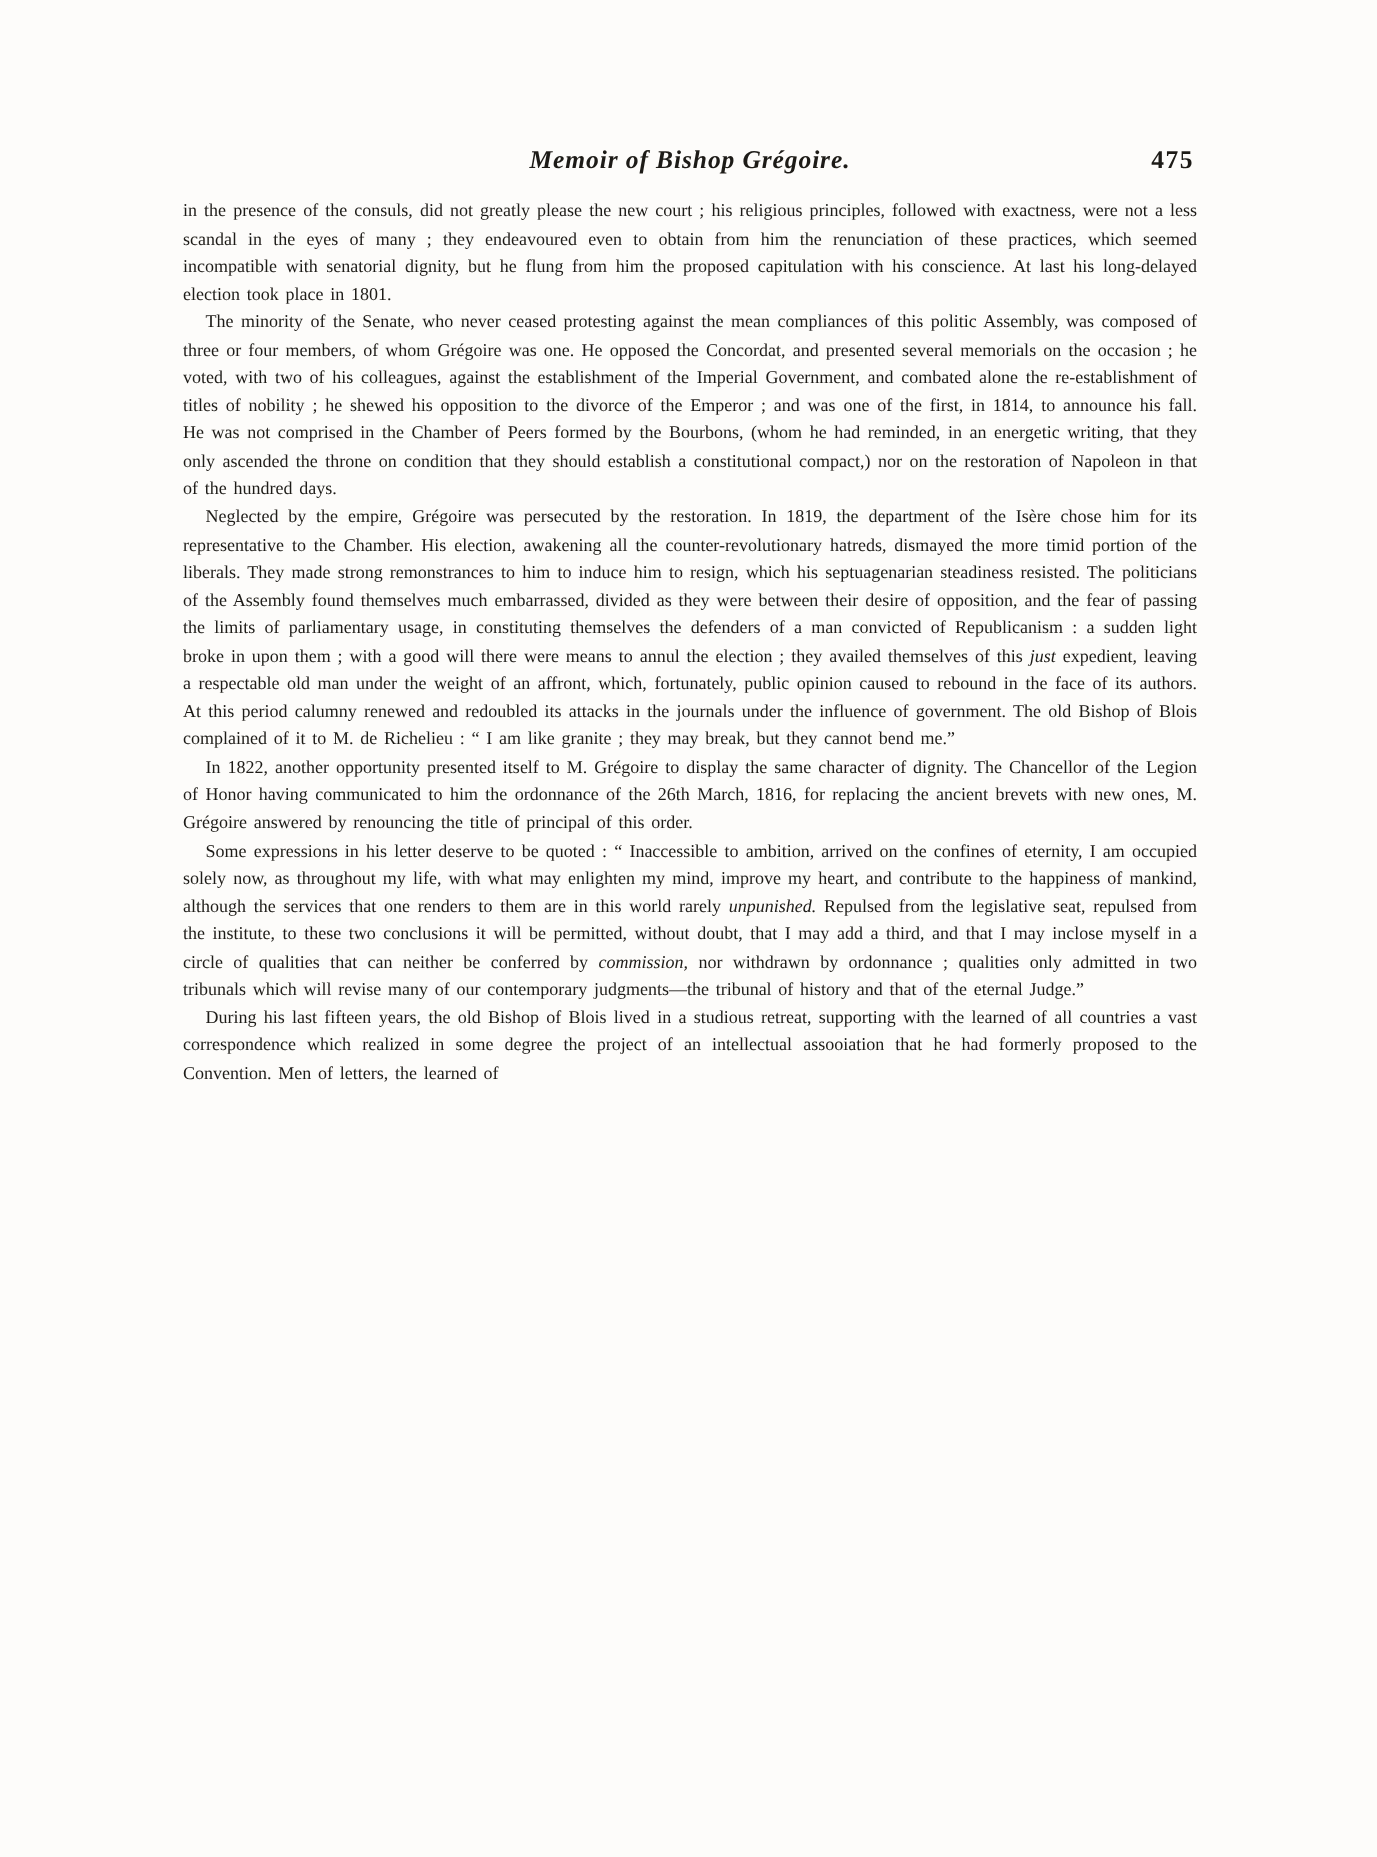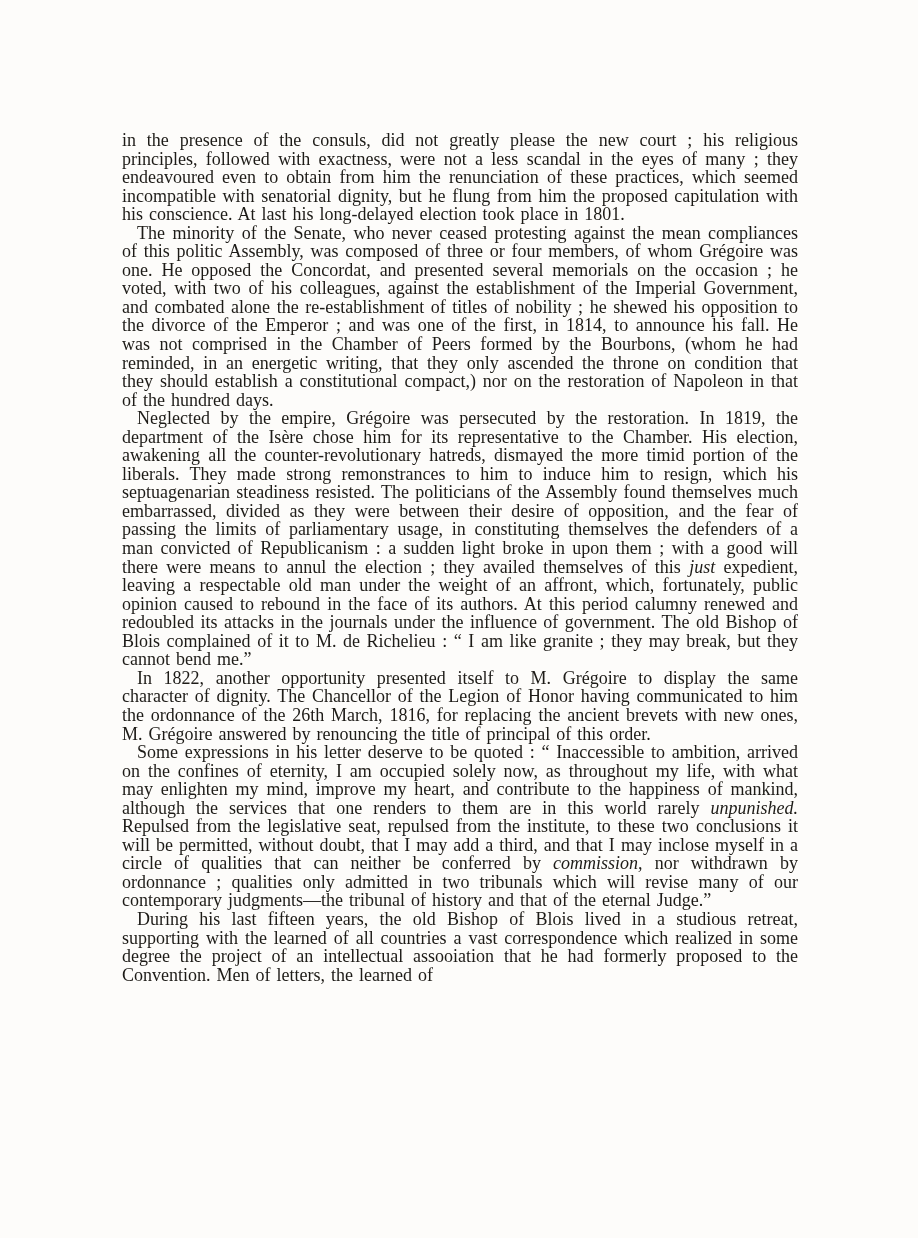--- a/index.html
+++ b/index.html
@@ -37,21 +37,21 @@
     top: 0;
     font-weight: bold;
     font-style: normal;
     letter-spacing: 1px;
   }
   .page-body {
     position: absolute;
     top: 131px;
     left: 122px;
     width: 676px;
-    font-size: 18px;
+    font-size: 12px;
     line-height: 18.55px;
     text-align: justify;
     word-spacing: 1.5px;
   }
   .page-body p {
     margin: 0;
     padding: 0;
     text-indent: 15px;
   }
   .page-body p.noindent {
@@ -60,20 +60,24 @@
   .it {
     font-style: italic;
     margin-top: 12px;
   }
 </style>
 </head>
 <body>
 
 <div class="page">
 
+  <div class="running-head">
+    <span class="title">Memoir of Bishop Grégoire.</span>
+    <span class="folio">475</span>
+  </div>
 
   <div class="page-body">
       <p class="noindent"><span>in the presence of the consuls, did not greatly please the new court ; his religious principles, followed with exactness, were not a less scandal in the eyes of many ; they endeavoured even to obtain from him the renunciation of these practices, which seemed incompatible with senatorial dignity, but he flung from him the proposed capitulation with his conscience.  At last his long-delayed election took place in 1801.</span></p>
       <p><span>The minority of the Senate, who never ceased protesting against the mean compliances of this politic Assembly, was composed of three or four members, of whom Grégoire was one.  He opposed the Concordat, and presented several memorials on the occasion ; he voted, with two of his colleagues, against the establishment of the Imperial Government, and combated alone the re-establishment of titles of nobility ; he shewed his opposition to the divorce of the Emperor ; and was one of the first, in 1814, to announce his fall.  He was not comprised in the Chamber of Peers formed by the Bourbons, (whom he had reminded, in an energetic writing, that they only ascended the throne on condition that they should establish a constitutional compact,) nor on the restoration of Napoleon in that of the hundred days.</span></p>
       <p><span>Neglected by the empire, Grégoire was persecuted by the restoration.  In 1819, the department of the Isère chose him for its representative to the Chamber.  His election, awakening all the counter-revolutionary hatreds, dismayed the more timid portion of the liberals.  They made strong remonstrances to him to induce him to resign, which his septuagenarian steadiness resisted.  The politicians of the Assembly found themselves much embarrassed, divided as they were between their desire of opposition, and the fear of passing the limits of parliamentary usage, in constituting themselves the defenders of a man convicted of Republicanism : a sudden light broke in upon them ; with a good will there were means to annul the election ; they availed themselves of this </span><span class="it">just</span><span> expedient, leaving a respectable old man under the weight of an affront, which, fortunately, public opinion caused to rebound in the face of its authors.  At this period calumny renewed and redoubled its attacks in the journals under the influence of government. The old Bishop of Blois complained of it to M. de Richelieu : “ I am like granite ; they may break, but they cannot bend me.”</span></p>
       <p><span>In 1822, another opportunity presented itself to M. Grégoire to display the same character of dignity.  The Chancellor of the Legion of Honor having communicated to him the ordonnance of the 26th March, 1816, for replacing the ancient brevets with new ones, M. Grégoire answered by renouncing the title of principal of this order.</span></p>
       <p><span>Some expressions in his letter deserve to be quoted : “ Inaccessible to ambition, arrived on the confines of eternity, I am occupied solely now, as throughout my life, with what may enlighten my mind, improve my heart, and contribute to the happiness of mankind, although the services that one renders to them are in this world rarely </span><span class="it">unpunished.</span><span>  Repulsed from the legislative seat, repulsed from the institute, to these two conclusions it will be permitted, without doubt, that I may add a third, and that I may inclose myself in a circle of qualities that can neither be conferred by </span><span class="it">commission,</span><span> nor withdrawn by ordonnance ; qualities only admitted in two tribunals which will revise many of our contemporary judgments—the tribunal of history and that of the eternal Judge.”</span></p>
       <p><span>During his last fifteen years, the old Bishop of Blois lived in a studious retreat, supporting with the learned of all countries a vast correspondence which realized in some degree the project of an intellectual assooiation that he had formerly proposed to the Convention.  Men of letters, the learned of</span></p>
     </div>
 

